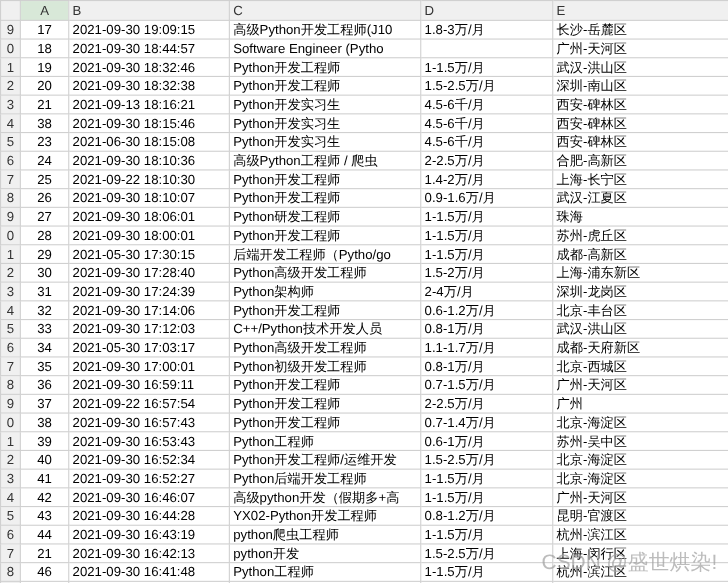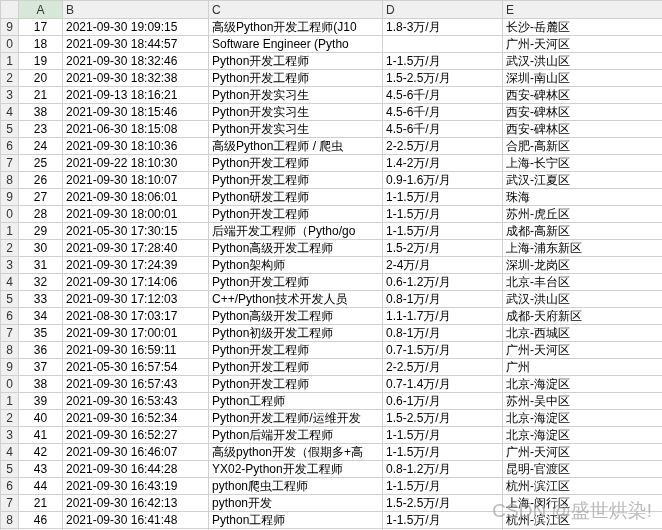--- a/index.html
+++ b/index.html
@@ -202,21 +202,21 @@
         <td class="col-rownum">5</td>
         <td class="col-A">33</td>
         <td class="col-B">2021-09-30 17:12:03</td>
         <td class="col-C">C++/Python技术开发人员</td>
         <td class="col-D">0.8-1万/月</td>
         <td class="col-E">武汉-洪山区</td>
       </tr>
       <tr>
         <td class="col-rownum">6</td>
         <td class="col-A">34</td>
-        <td class="col-B">2021-08-30 17:03:17</td>
+        <td class="col-B">2021-05-30 17:03:17</td>
         <td class="col-C">Python高级开发工程师</td>
         <td class="col-D">1.1-1.7万/月</td>
         <td class="col-E">成都-天府新区</td>
       </tr>
       <tr>
         <td class="col-rownum">7</td>
         <td class="col-A">35</td>
         <td class="col-B">2021-09-30 17:00:01</td>
         <td class="col-C">Python初级开发工程师</td>
         <td class="col-D">0.8-1万/月</td>
@@ -226,21 +226,21 @@
         <td class="col-rownum">8</td>
         <td class="col-A">36</td>
         <td class="col-B">2021-09-30 16:59:11</td>
         <td class="col-C">Python开发工程师</td>
         <td class="col-D">0.7-1.5万/月</td>
         <td class="col-E">广州-天河区</td>
       </tr>
       <tr>
         <td class="col-rownum">9</td>
         <td class="col-A">37</td>
-        <td class="col-B">2021-05-30 16:57:54</td>
+        <td class="col-B">2021-09-22 16:57:54</td>
         <td class="col-C">Python开发工程师</td>
         <td class="col-D">2-2.5万/月</td>
         <td class="col-E">广州</td>
       </tr>
       <tr>
         <td class="col-rownum">0</td>
         <td class="col-A">38</td>
         <td class="col-B">2021-09-30 16:57:43</td>
         <td class="col-C">Python开发工程师</td>
         <td class="col-D">0.7-1.4万/月</td>

